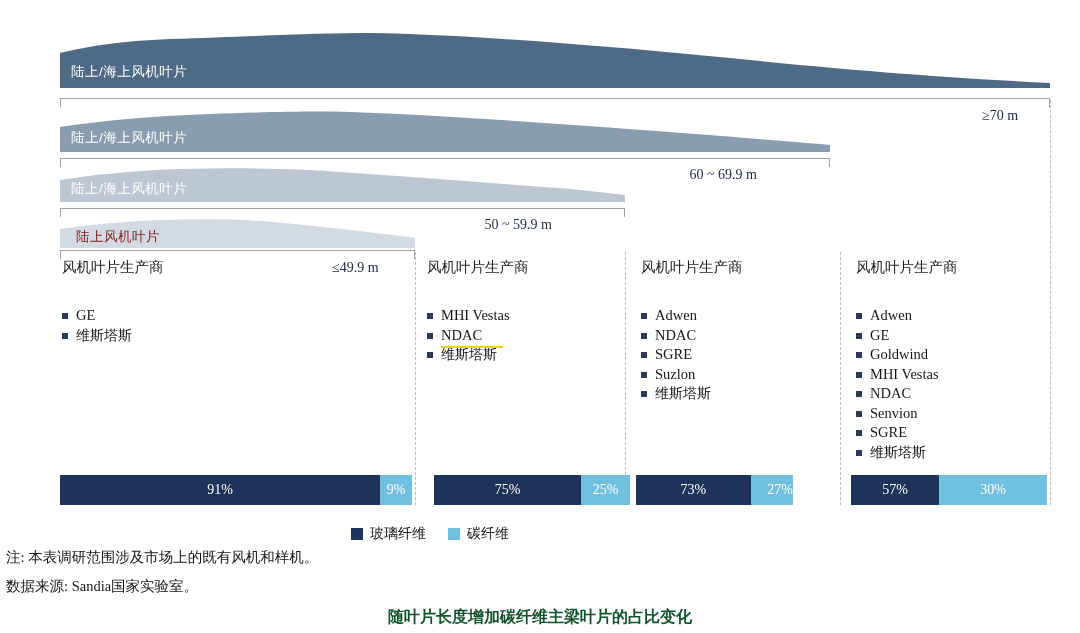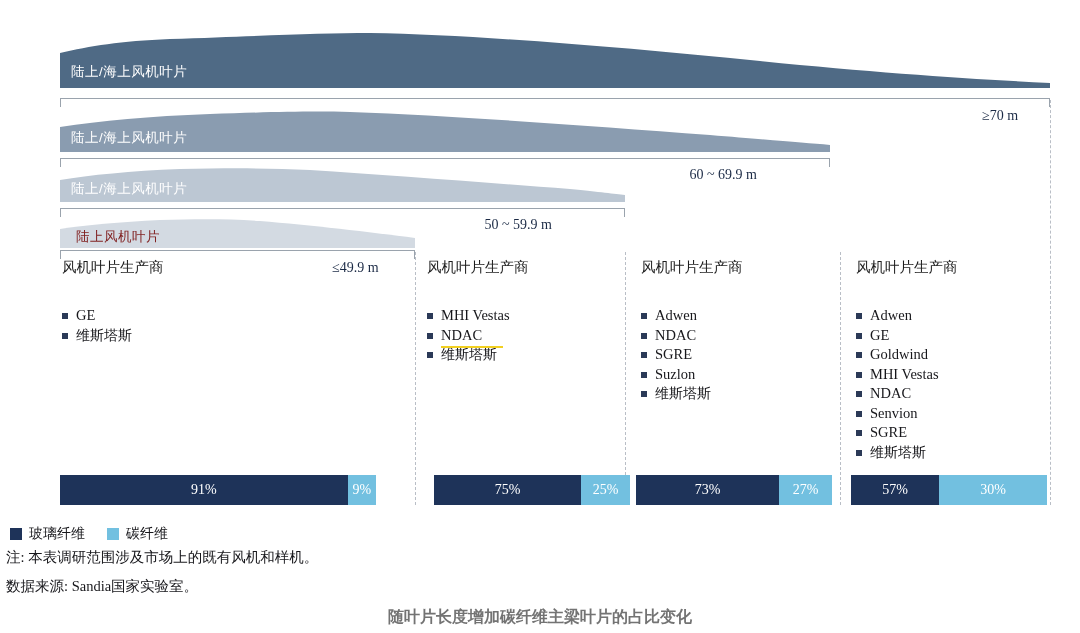--- a/index.html
+++ b/index.html
@@ -111,21 +111,21 @@
     font-family:"Liberation Serif", serif;
     font-size:14.5px;
     color:#17171b;
     white-space:nowrap;
   }
   .fig-title{
     position:absolute;left:0;width:1080px;text-align:center;
     font-family:"Liberation Sans", sans-serif;
     font-weight:bold;
     font-size:16px;
-    color:#737373;
+    color:#14532d;
     white-space:nowrap;
   }
 </style>
 </head>
 <body>
 
 <div class="stage">
 
   <div class="blade-row" style="left:60px;top:31px;width:990px;height:57px;">
     <svg class="blade-shape" viewBox="0 0 990 57" preserveAspectRatio="none">
@@ -282,57 +282,57 @@
         <span class="sq"></span>
         <span class="nm">SGRE</span>
       </li>
       <li class="mfr-item cjk">
         <span class="sq"></span>
         <span class="nm">维斯塔斯</span>
       </li>
     </ul>
   </div>
 
-  <div class="bar" style="left:60px;top:475px;width:316px;">
+  <div class="bar" style="left:60px;top:475px;width:352px;">
     <div class="seg glass" style="flex:0 0 91%;">
       <span>91%</span>
     </div>
     <div class="seg carbon" style="flex:0 0 9%;">
       <span>9%</span>
     </div>
   </div>
 
   <div class="bar" style="left:422px;top:475px;width:196px;margin-left:12px;">
     <div class="seg glass" style="flex:0 0 75%;">
       <span>75%</span>
     </div>
     <div class="seg carbon" style="flex:0 0 25%;">
       <span>25%</span>
     </div>
   </div>
 
-  <div class="bar" style="left:636px;top:475px;width:196px;">
+  <div class="bar" style="left:636px;top:475px;width:157px;">
     <div class="seg glass" style="flex:0 0 73%;">
       <span>73%</span>
     </div>
-    <div class="seg carbon" style="flex:0 0 27%;">
+    <div class="seg carbon" style="flex:0 0 27%;justify-content:flex-end;">
       <span>27%</span>
     </div>
   </div>
 
   <div class="bar" style="left:851px;top:475px;width:196px;">
     <div class="seg glass" style="flex:0 0 45%;">
       <span>57%</span>
     </div>
     <div class="seg carbon" style="flex:0 0 55%;">
       <span>30%</span>
     </div>
   </div>
 
-  <div class="legend" style="left:10px;top:525px;width:860px;justify-content:flex-start;">
+  <div class="legend" style="left:0;top:525px;width:860px;justify-content:center;">
     <div class="legend-item">
       <span class="legend-swatch glass"></span>
       <span class="legend-text">玻璃纤维</span>
     </div>
     <div class="legend-item">
       <span class="legend-swatch carbon"></span>
       <span class="legend-text">碳纤维</span>
     </div>
   </div>
 

